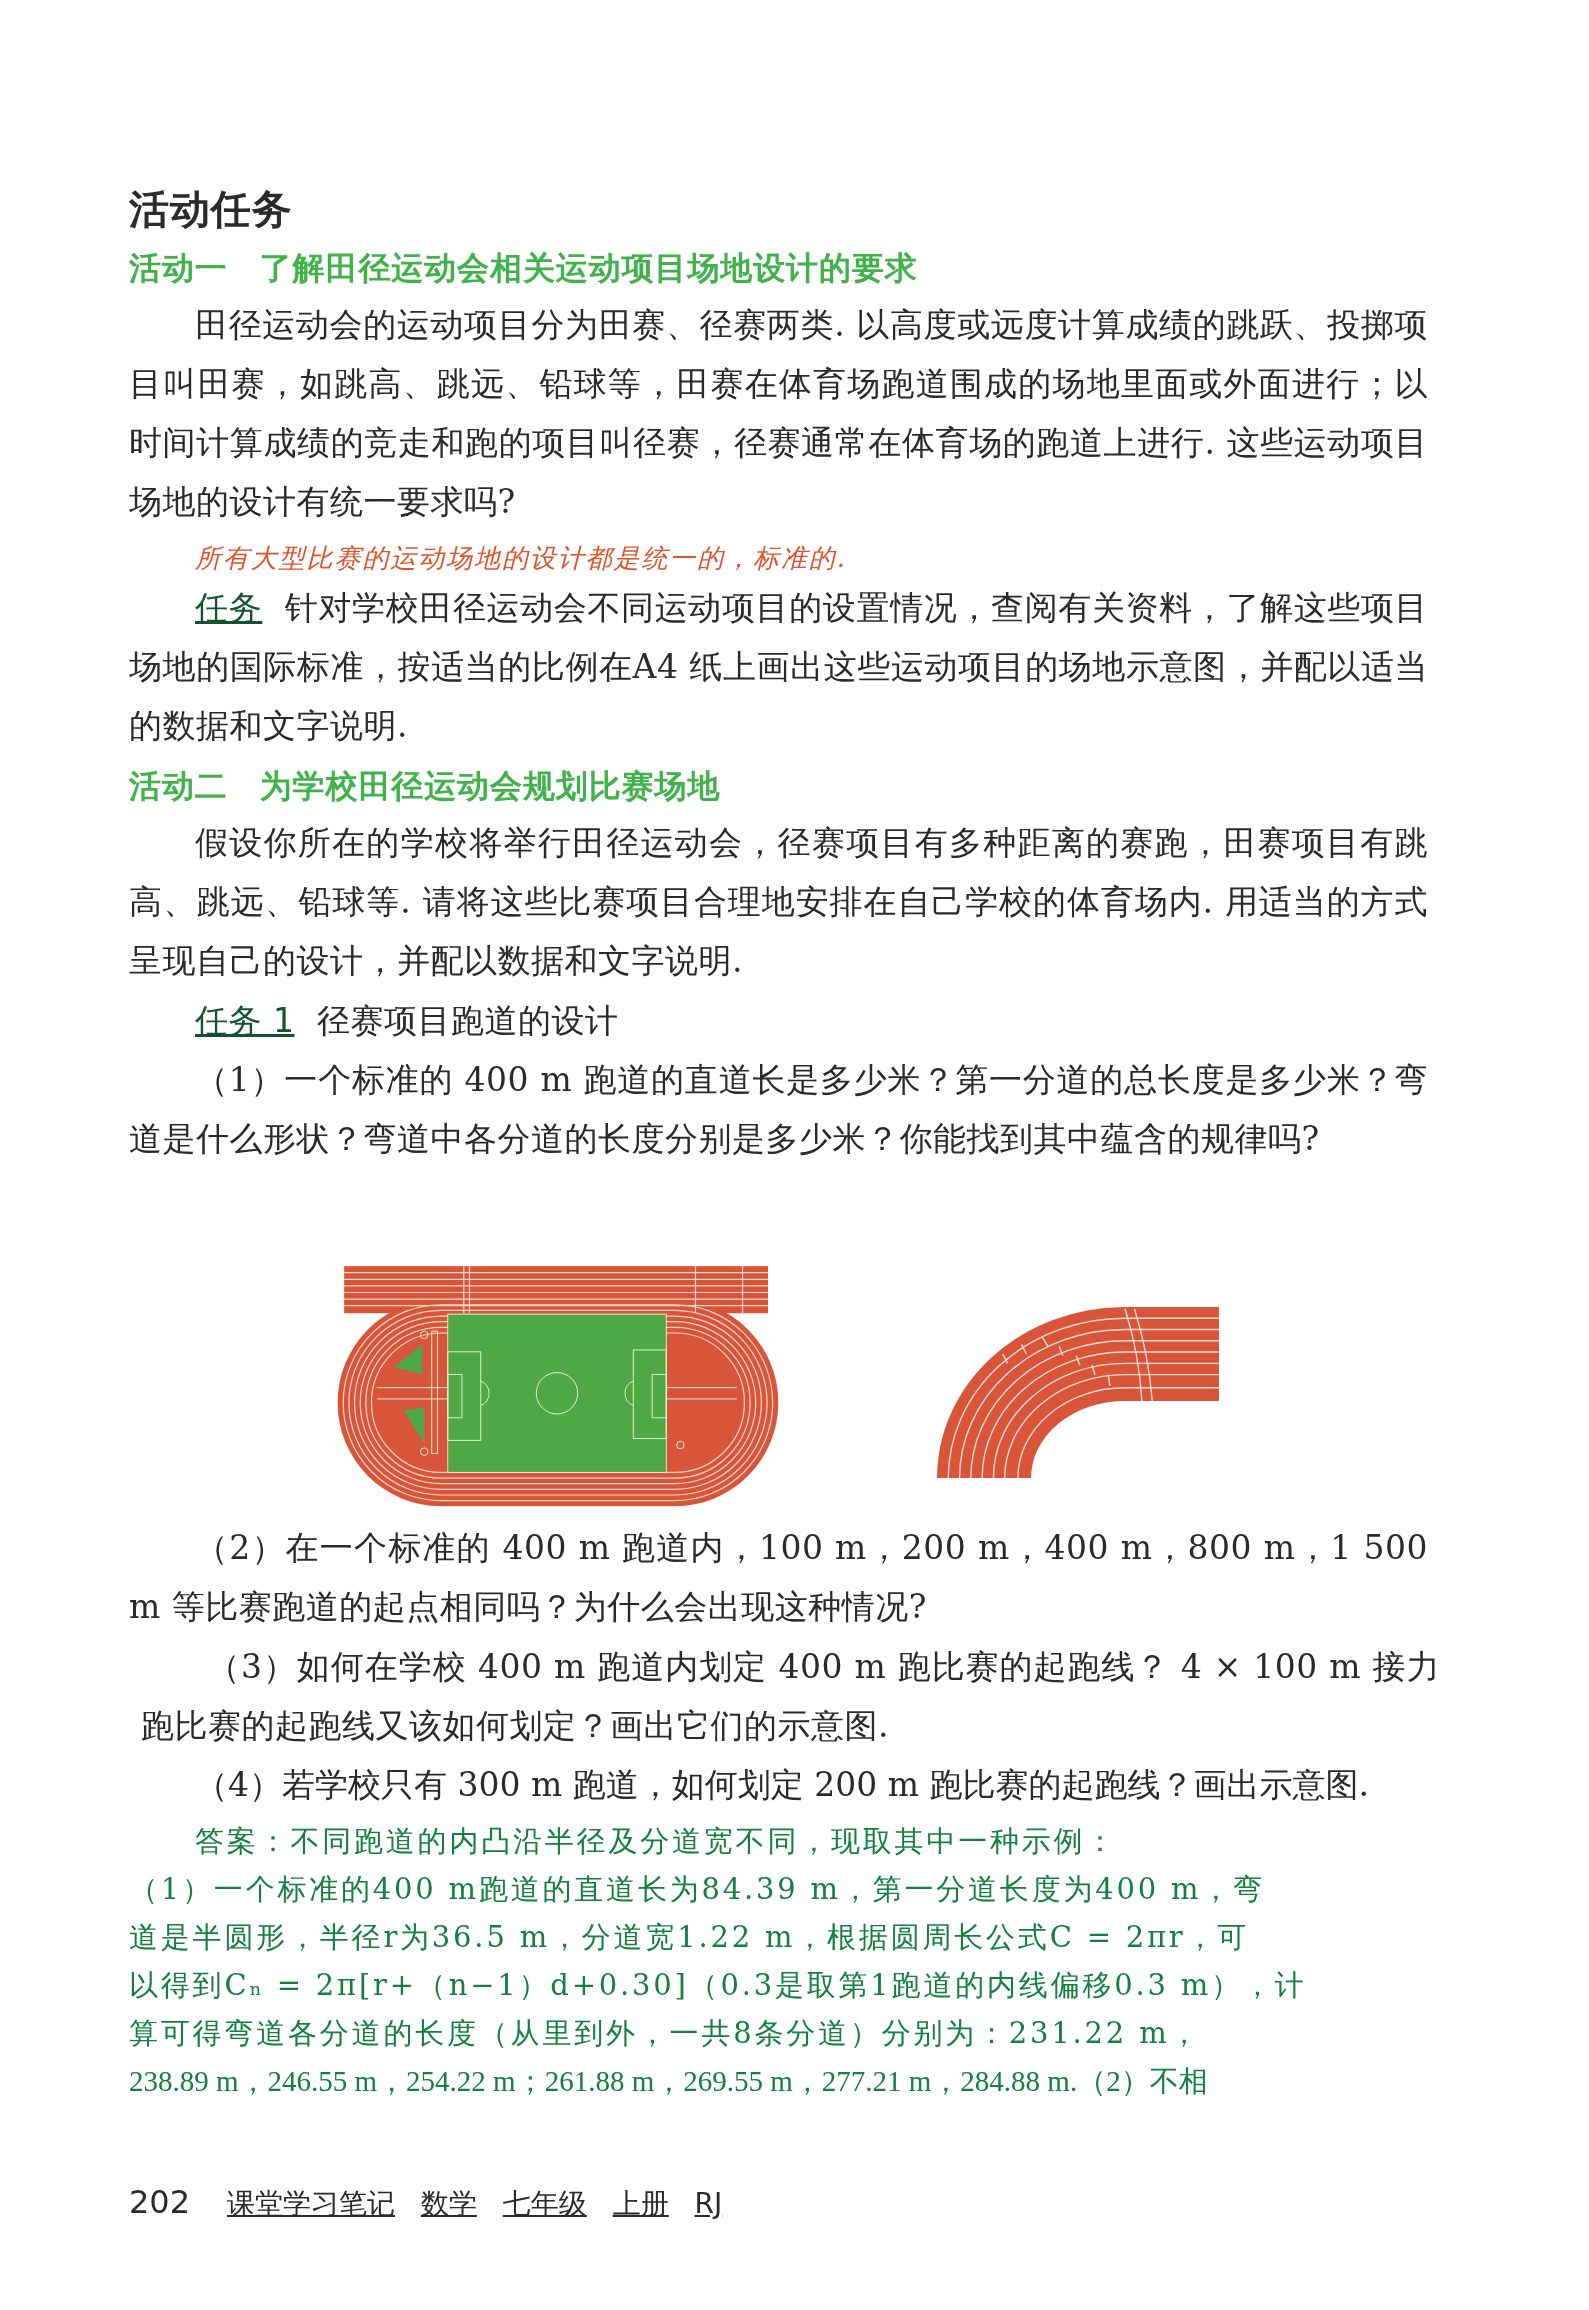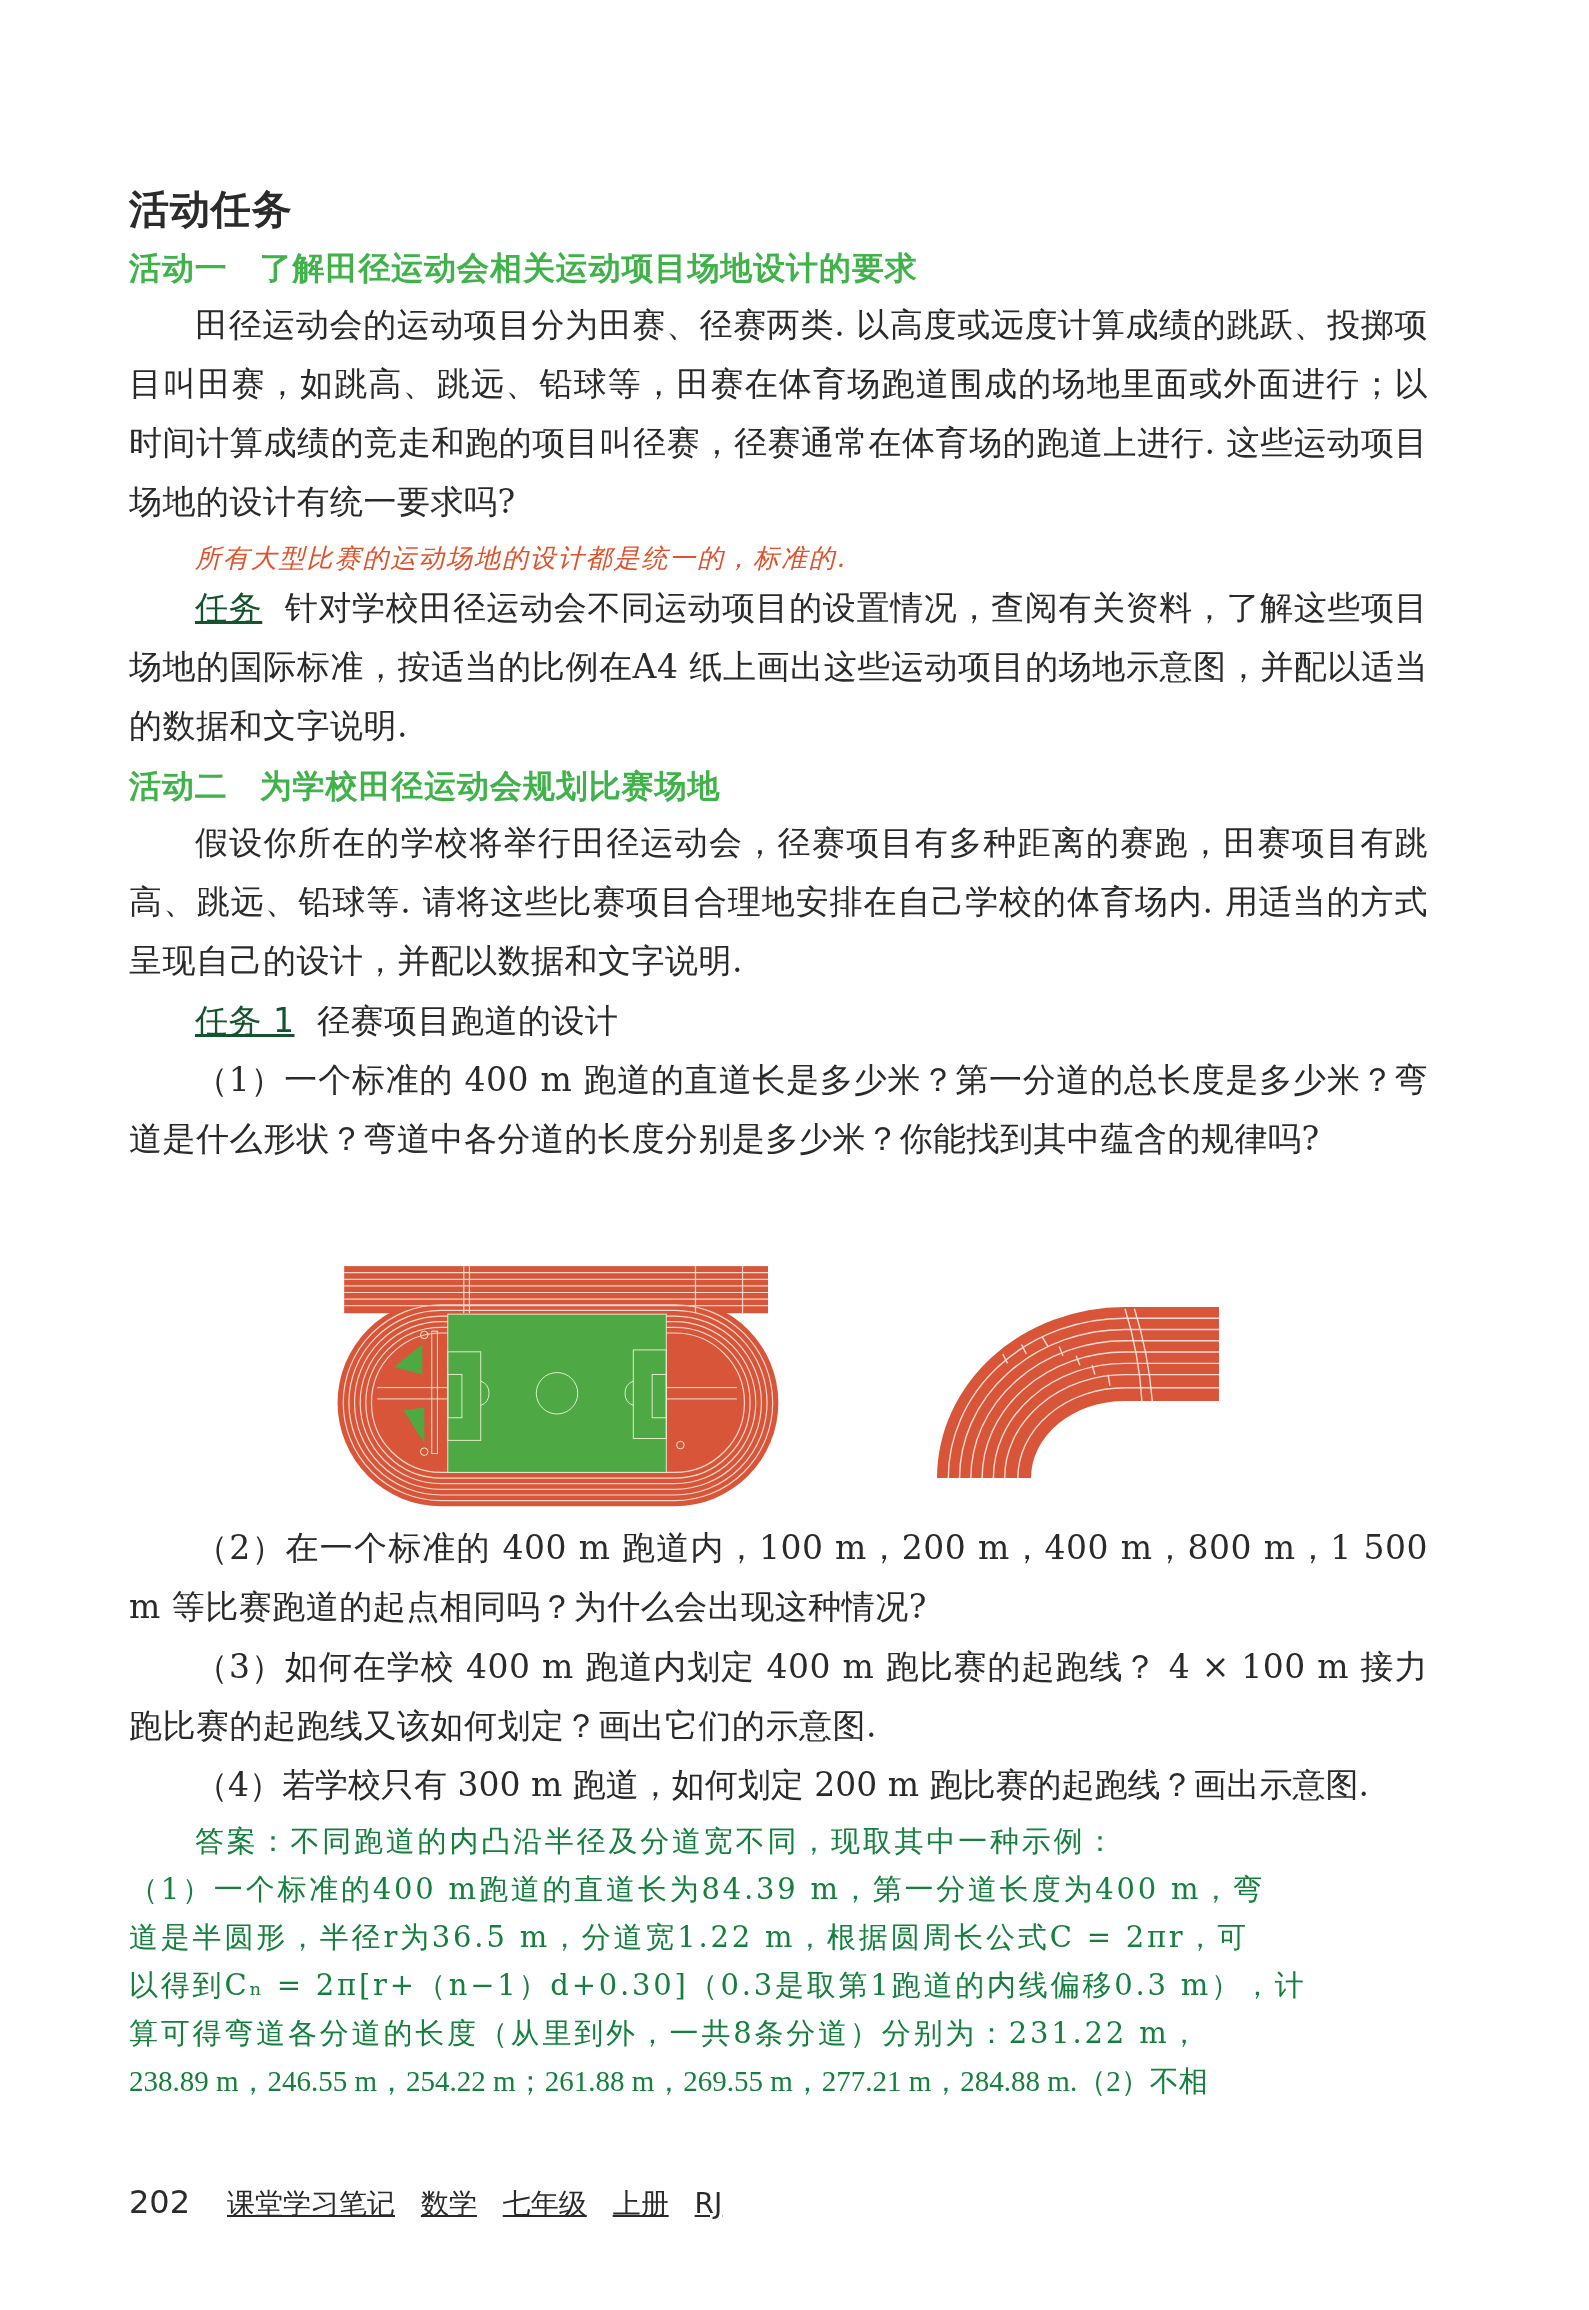--- a/index.html
+++ b/index.html
@@ -143,21 +143,21 @@
         <line x1="112" y1="52" x2="118" y2="62"></line>
         <line x1="130" y1="62" x2="134" y2="72"></line>
         <line x1="148" y1="72" x2="152" y2="82"></line>
         <line x1="165" y1="82" x2="168" y2="92"></line>
         <line x1="182" y1="92" x2="184" y2="104"></line>
       </g>
     </svg>
   </div>
 
   <div class="abs para indent" style="top:1518px;">（2）在一个标准的 400 m 跑道内，100 m，200 m，400 m，800 m，1 500 m 等比赛跑道的起点相同吗？为什么会出现这种情况?</div>
-  <div class="abs para indent" style="top:1637px;">（3）如何在学校 400 m 跑道内划定 400 m 跑比赛的起跑线？ 4 × 100 m 接力跑比赛的起跑线又该如何划定？画出它们的示意图.</div>
+  <div class="abs para indent" style="top:1637px;margin-left:12px;">（3）如何在学校 400 m 跑道内划定 400 m 跑比赛的起跑线？ 4 × 100 m 接力跑比赛的起跑线又该如何划定？画出它们的示意图.</div>
   <div class="abs para indent" style="top:1755px; white-space:nowrap; letter-spacing:0px;">（4）若学校只有 300 m 跑道，如何划定 200 m 跑比赛的起跑线？画出示意图.</div>
 
   <div class="abs answer" style="top:1817px;">
     <div style="text-indent:66px;">答案：不同跑道的内凸沿半径及分道宽不同，现取其中一种示例：</div>
     <div>（1）一个标准的400 m跑道的直道长为84.39 m，第一分道长度为400 m，弯</div>
     <div>道是半圆形，半径r为36.5 m，分道宽1.22 m，根据圆周长公式C = 2πr，可</div>
     <div>以得到Cₙ = 2π[r+（n−1）d+0.30]（0.3是取第1跑道的内线偏移0.3 m），计</div>
     <div>算可得弯道各分道的长度（从里到外，一共8条分道）分别为：231.22 m，</div>
     <div class="mono">238.89 m，246.55 m，254.22 m；261.88 m，269.55 m，277.21 m，284.88 m.（2）不相</div>
   </div>

